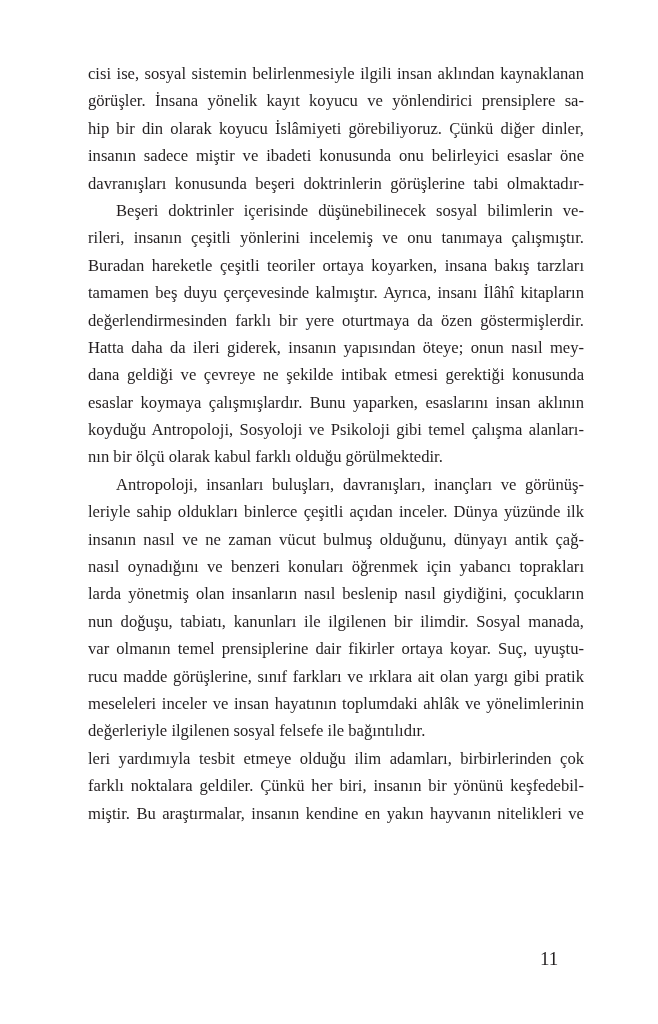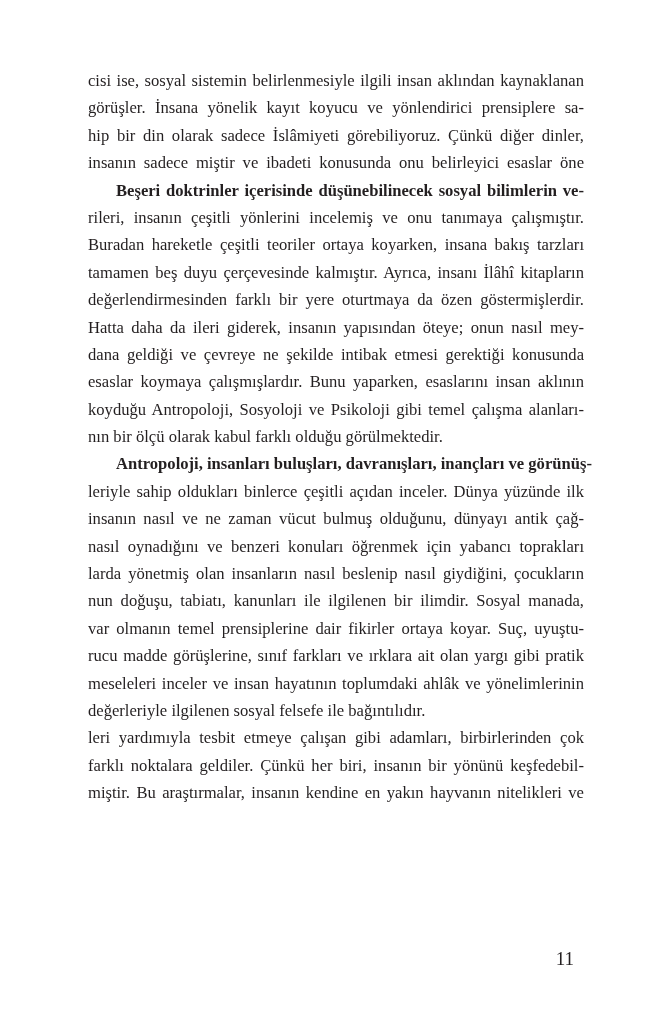--- a/index.html
+++ b/index.html
@@ -1,46 +1,47 @@
 <!DOCTYPE html>
 <html><head>
 <meta charset="utf-8">
 <style>
   html, body { margin: 0; padding: 0; background: #ffffff; }
   body { width: 658px; height: 1024px; position: relative; overflow: hidden; }
   .page {
     position: absolute; left: 0; top: 0; width: 658px; height: 1024px; background: #ffffff;
   }
   .text-block {
-    position: absolute; left: 88px; top: 67px; width: 496px;
+    position: absolute; left: 88px; top: 60px; width: 496px;
     font-family: "Liberation Serif", "DejaVu Serif", serif;
     font-size: 16.6px; line-height: 27.4px; color: #231f20;
   }
   .line {
     display: block; height: 27.4px; white-space: nowrap;
     text-align: justify; text-align-last: justify;
   }
   .line.last { text-align-last: left; }
-  .line.indent { padding-left: 28px; font-weight: bold; }
+  .line.indent { padding-left: 28px; }
   .page-number {
-    position: absolute; left: 540px; top: 948px; width: 34px; text-align: right;
+    position: absolute; left: 540px; top: 948px; width: 34px; 
     font-family: "Liberation Serif", "DejaVu Serif", serif;
     font-size: 19px; color: #231f20;
   }
 </style>
 </head>
 <body>
 
 <div class="page">
   <div class="text-block" id="text-block">
       <div>
         <span class="line">cisi ise, sosyal sistemin belirlenmesiyle ilgili insan aklından kaynaklanan</span>
         <span class="line">görüşler. İnsana yönelik kayıt koyucu ve yönlendirici prensiplere sa-</span>
-        <span class="line">hip bir din olarak sadece İslâmiyeti görebiliyoruz. Çünkü diğer dinler,</span>
+        <span class="line">hip bir din olarak koyucu İslâmiyeti görebiliyoruz. Çünkü diğer dinler,</span>
         <span class="line">insanın sadece miştir ve ibadeti konusunda onu belirleyici esaslar öne</span>
+        <span class="line">davranışları konusunda beşeri doktrinlerin görüşlerine tabi olmaktadır-</span>
       </div>
       <div>
         <span class="line indent">Beşeri doktrinler içerisinde düşünebilinecek sosyal bilimlerin ve-</span>
         <span class="line">rileri, insanın çeşitli yönlerini incelemiş ve onu tanımaya çalışmıştır.</span>
         <span class="line">Buradan hareketle çeşitli teoriler ortaya koyarken, insana bakış tarzları</span>
         <span class="line">tamamen beş duyu çerçevesinde kalmıştır. Ayrıca, insanı İlâhî kitapların</span>
         <span class="line">değerlendirmesinden farklı bir yere oturtmaya da özen göstermişlerdir.</span>
         <span class="line">Hatta daha da ileri giderek, insanın yapısından öteye; onun nasıl mey-</span>
         <span class="line">dana geldiği ve çevreye ne şekilde intibak etmesi gerektiği konusunda</span>
         <span class="line">esaslar koymaya çalışmışlardır. Bunu yaparken, esaslarını insan aklının</span>
@@ -53,19 +54,19 @@
         <span class="line">insanın nasıl ve ne zaman vücut bulmuş olduğunu, dünyayı antik çağ-</span>
         <span class="line">nasıl oynadığını ve benzeri konuları öğrenmek için yabancı toprakları</span>
         <span class="line">larda yönetmiş olan insanların nasıl beslenip nasıl giydiğini, çocukların</span>
         <span class="line">nun doğuşu, tabiatı, kanunları ile ilgilenen bir ilimdir. Sosyal manada,</span>
         <span class="line">var olmanın temel prensiplerine dair fikirler ortaya koyar. Suç, uyuştu-</span>
         <span class="line">rucu madde görüşlerine, sınıf farkları ve ırklara ait olan yargı gibi pratik</span>
         <span class="line">meseleleri inceler ve insan hayatının toplumdaki ahlâk ve yönelimlerinin</span>
         <span class="line last">değerleriyle ilgilenen sosyal felsefe ile bağıntılıdır.</span>
       </div>
       <div>
-        <span class="line">leri yardımıyla tesbit etmeye çalışan gibi adamları, birbirlerinden çok</span>
+        <span class="line">leri yardımıyla tesbit etmeye olduğu ilim adamları, birbirlerinden çok</span>
         <span class="line">farklı noktalara geldiler. Çünkü her biri, insanın bir yönünü keşfedebil-</span>
         <span class="line">miştir. Bu araştırmalar, insanın kendine en yakın hayvanın nitelikleri ve</span>
       </div>
     </div>
   <div class="page-number">11</div>
 </div>
 
 </body></html>

